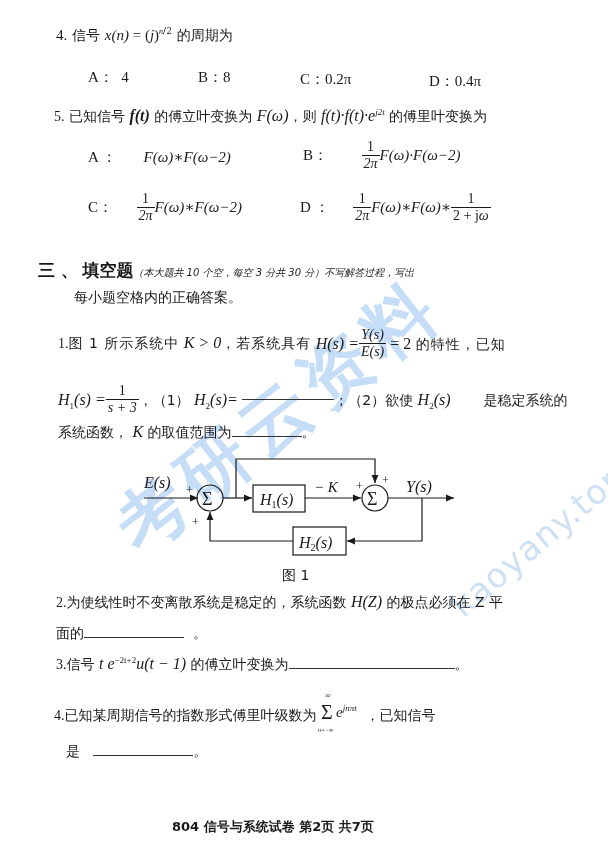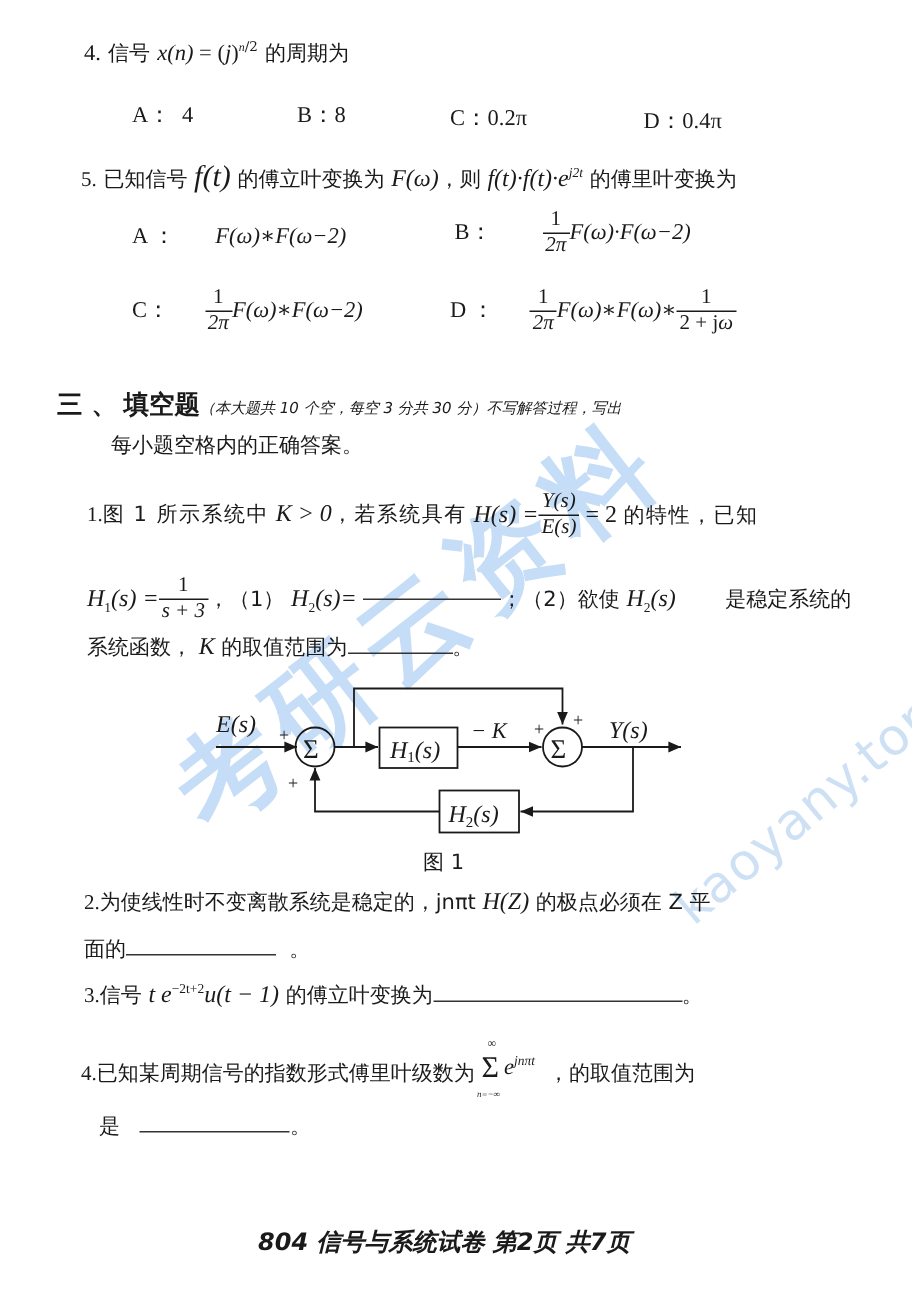--- a/index.html
+++ b/index.html
@@ -34,21 +34,21 @@
 </div>
 
 <div class="abs r" style="left:88px; top:70px; font-size:15px;"><span>A：</span>&nbsp;&nbsp;<span>4</span></div>
 <div class="abs r" style="left:198px; top:70px; font-size:15px;"><span>B：</span><span>8</span></div>
 <div class="abs r" style="left:300px; top:72px; font-size:15px;"><span>C：</span><span>0.2π</span></div>
 <div class="abs r" style="left:429px; top:74px; font-size:15px;"><span>D：</span><span>0.4π</span></div>
 
 <div class="abs" style="left:54px; top:108px; font-size:14px;">
   <span class="r">5.</span>
   <span class="cn">已知信号</span>
-  <span class="m" style="font-size:20px;">f(t)</span>
+  <span class="m" style="font-size:16px;font-weight:bold;">f(t)</span>
   <span class="cn">的傅立叶变换为</span>
   <span class="m" style="font-size:16px;">F(ω)</span><span class="cn">，则</span>
   <span class="m" style="font-size:16px;">f(t)·f(t)·e<sup class="m">j2t</sup></span>
   <span class="cn">的傅里叶变换为</span>
 </div>
 
 <div class="abs" style="left:88px; top:150px; font-size:15px;">
   <span class="r">A ：</span>
   <span class="m" style="margin-left:22px;">F(ω)∗F(ω−2)</span>
 </div>
@@ -131,21 +131,21 @@
     <text x="194" y="40" font-size="15" font-style="italic">− K</text>
     <text x="66" y="42" font-size="12">+</text>
     <text x="72" y="74" font-size="12">+</text>
     <text x="236" y="38" font-size="12">+</text>
     <text x="262" y="32" font-size="12">+</text>
   </g>
 </svg>
 <div class="abs cn" style="left:282px; top:568px; font-size:14px;">图 1</div>
 
 <div class="abs" style="left:56px; top:594px; font-size:14px;">
-  <span class="r">2.</span><span class="cn">为使线性时不变离散系统是稳定的，jnπt</span>
+  <span class="r">2.</span><span class="cn">为使线性时不变离散系统是稳定的，系统函数</span>
   <span class="m" style="font-size:16px;">H(Z)</span>
   <span class="cn">的极点必须在 Z 平</span>
 </div>
 <div class="abs" style="left:56px; top:626px; font-size:14px;">
   <span class="cn">面的</span><span class="blank" style="width:100px;"></span>&nbsp;&nbsp;<span class="cn">。</span>
 </div>
 
 <div class="abs" style="left:56px; top:656px; font-size:14px;">
   <span class="r">3.</span><span class="cn">信号</span>
   <span class="m" style="font-size:16px;">t e<sup class="r">−2t+2</sup>u(t − 1)</span>
@@ -153,19 +153,19 @@
 </div>
 
 <div class="abs" style="left:54px; top:706px; font-size:14px;">
   <span class="r">4.</span><span class="cn">已知某周期信号的指数形式傅里叶级数为</span>
   <span style="display:inline-block; position:relative; width:40px; height:14px;">
     <span class="r" style="position:absolute; left:4px; top:-14px; font-size:8px;">∞</span>
     <span class="r" style="position:absolute; left:0; top:-4px; font-size:20px;">Σ</span>
     <span class="m" style="position:absolute; left:15px; top:-1px; font-size:15px;">e<sup>jnπt</sup></span>
     <span class="m" style="position:absolute; left:-3px; top:21px; font-size:6px;">n=−∞</span>
   </span>
-  <span class="cn">，的取值范围为</span>
+  <span class="cn">，已知信号</span>
 </div>
 <div class="abs" style="left:66px; top:744px; font-size:14px;">
   <span class="cn">是</span>&nbsp;&nbsp;&nbsp;<span class="blank" style="width:100px;"></span><span class="cn">。</span>
 </div>
 
-<div class="abs cn" style="left:172px; top:820px; font-size:16px; font-weight:bold;font-style:italic;">804 信号与系统试卷 第2页 共7页</div>
+<div class="abs cn" style="left:172px; top:820px; font-size:13px; font-weight:bold;">804 信号与系统试卷 第2页 共7页</div>
 
 </body></html>

